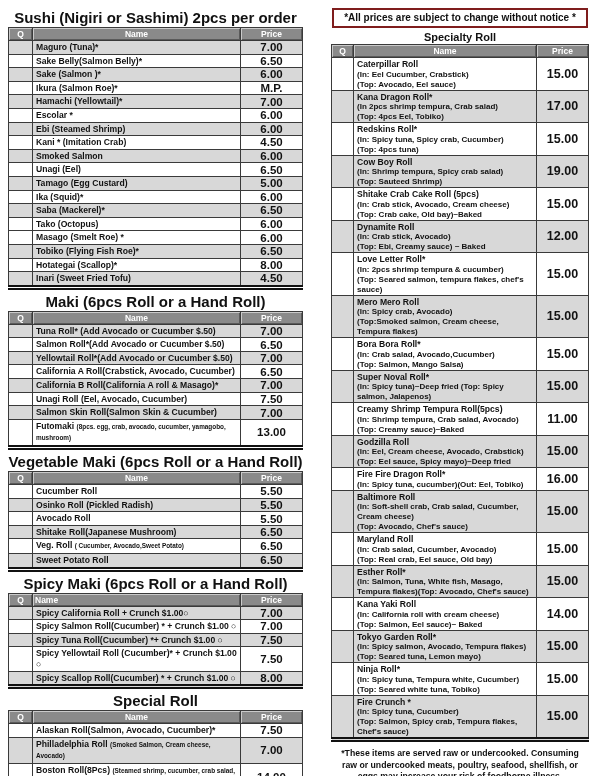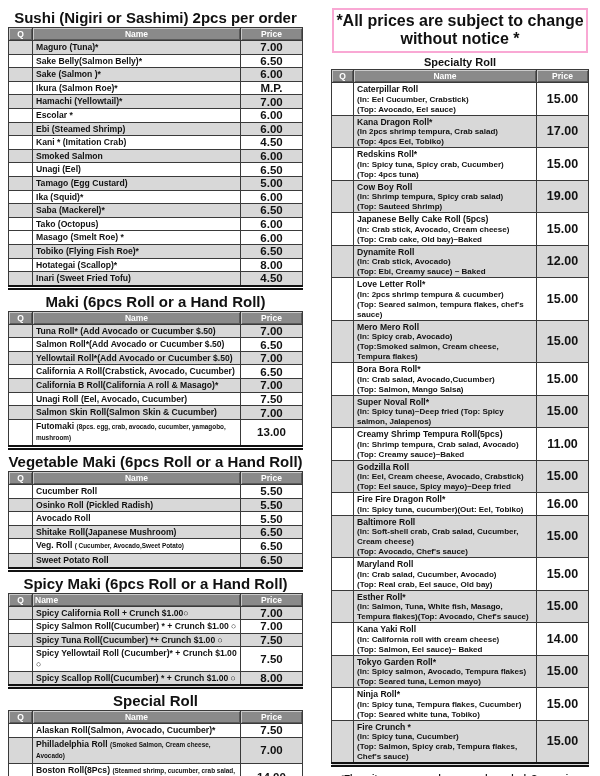--- a/index.html
+++ b/index.html
@@ -35,21 +35,21 @@
   td.price { text-align:center; font-weight:bold; font-size:11.5px; padding:0 1px; }
 
   .small { font-size:6.4px; font-weight:bold; }
 
   
   .col-right td.name { padding:1px 2px 0 3px; }
   .roll-name { font-size:8.6px; font-weight:bold; line-height:10.5px; }
   .detail { font-size:8px; font-weight:bold; line-height:10px; }
   .col-right td.price { font-size:12.5px; }
 
-  .banner { border:2px solid #f9a8d4; font-weight:bold; font-size:16px; text-align:center;
+  .banner { border:2px solid #7f1d1d; font-weight:bold; font-size:10px; text-align:center;
             padding:2px 0 3px; margin:2px 1px 3px; background:#fff; }
   .footer { font-size:8.7px; font-weight:bold; text-align:center; line-height:11.5px;
             margin:6px 2px 0; }
 </style>
 </head>
 <body>
 
 <div class="page">
   <div class="col col-left" id="left-col">
       <div class="section">
@@ -399,21 +399,21 @@
                 <td class="name">
                   <div class="roll-name">Cow Boy Roll</div>
                   <div class="detail">(In: Shrimp tempura, Spicy crab salad)</div>
                   <div class="detail">(Top: Sauteed Shrimp)</div>
                 </td>
                 <td class="price">19.00</td>
               </tr>
               <tr class="plain">
                 <td class="q"></td>
                 <td class="name">
-                  <div class="roll-name">Japanese Belly Cake Roll (5pcs)</div>
+                  <div class="roll-name">Shitake Crab Cake Roll (5pcs)</div>
                   <div class="detail">(In: Crab stick, Avocado, Cream cheese)</div>
                   <div class="detail">(Top: Crab cake, Old bay)~Baked</div>
                 </td>
                 <td class="price">15.00</td>
               </tr>
               <tr class="shade">
                 <td class="q"></td>
                 <td class="name">
                   <div class="roll-name">Dynamite Roll</div>
                   <div class="detail">(In: Crab stick, Avocado)</div>
@@ -523,21 +523,21 @@
                   <div class="roll-name">Tokyo Garden Roll*</div>
                   <div class="detail">(In: Spicy salmon, Avocado, Tempura flakes)</div>
                   <div class="detail">(Top: Seared tuna, Lemon mayo)</div>
                 </td>
                 <td class="price">15.00</td>
               </tr>
               <tr class="plain">
                 <td class="q"></td>
                 <td class="name">
                   <div class="roll-name">Ninja Roll*</div>
-                  <div class="detail">(In: Spicy tuna, Tempura flakes, Cucumber)</div>
+                  <div class="detail">(In: Spicy tuna, Tempura white, Cucumber)</div>
                   <div class="detail">(Top: Seared white tuna, Tobiko)</div>
                 </td>
                 <td class="price">15.00</td>
               </tr>
               <tr class="shade">
                 <td class="q"></td>
                 <td class="name">
                   <div class="roll-name">Fire Crunch *</div>
                   <div class="detail">(In: Spicy tuna, Cucumber)</div>
                   <div class="detail">(Top: Salmon, Spicy crab, Tempura flakes, Chef's sauce)</div>

